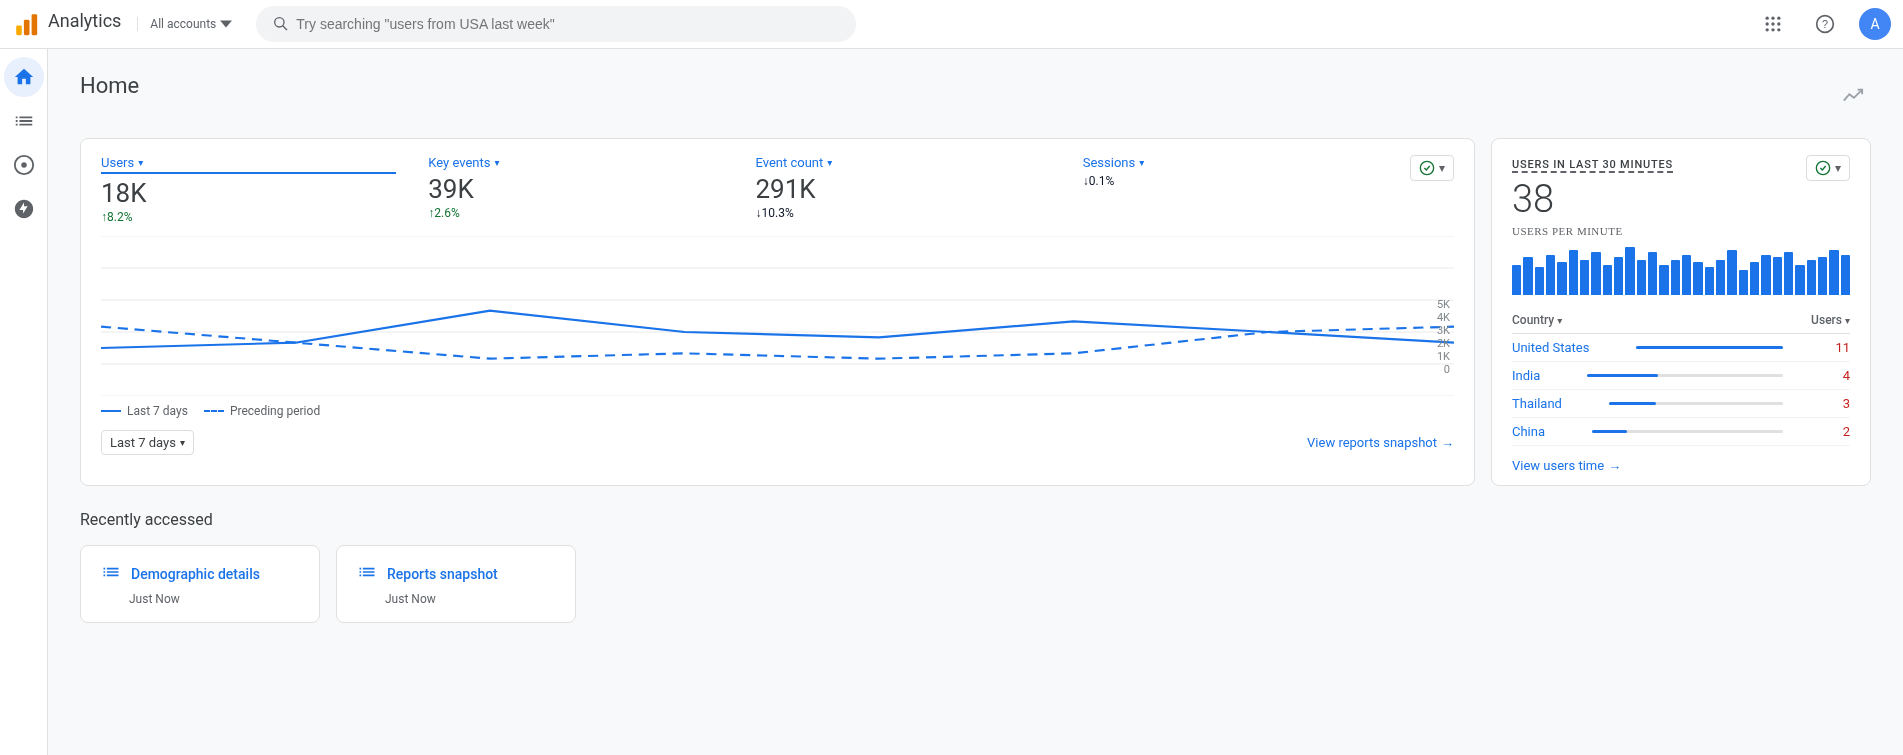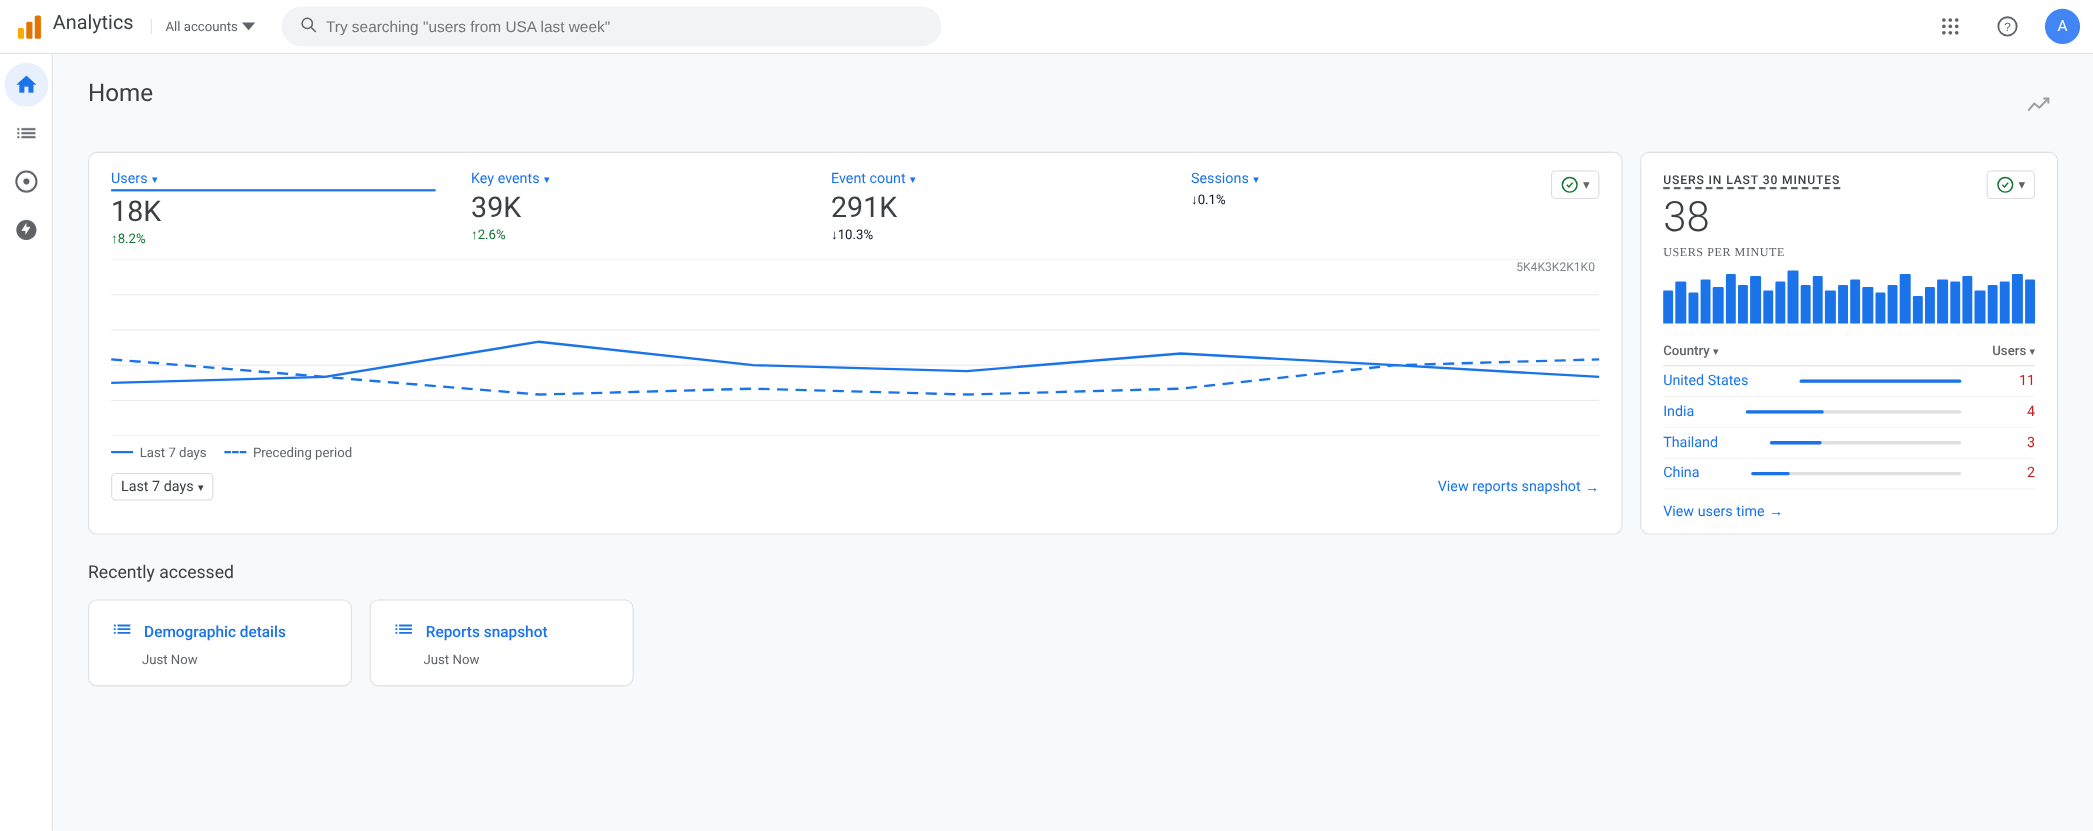--- a/index.html
+++ b/index.html
@@ -73,21 +73,21 @@
       display: flex; align-items: center; gap: 4px;
       border: 1px solid #dadce0; border-radius: 4px; padding: 4px 8px;
       cursor: pointer; font-size: 12px; color: #5f6368;
     }
 
     
     .chart-area { position: relative; height: 160px; margin: 8px 0; }
     .chart-svg { width: 100%; height: 100%; }
     .chart-y-labels {
       position: absolute; right: 0; top: 0; bottom: 20px;
-      display: flex; flex-direction: row; justify-content: flex-end;
+      display: flex; flex-direction: column; justify-content: flex-end;
       font-size: 11px; color: #80868b; text-align: right; padding-right: 4px;
     }
     .chart-x-labels {
       display: flex; justify-content: space-between;
       font-size: 11px; color: #80868b; margin-top: 4px; padding: 0 0 0 4px;
     }
     .chart-legend { display: flex; gap: 16px; font-size: 12px; color: #5f6368; margin-top: 8px; }
     .legend-item { display: flex; align-items: center; gap: 6px; }
     .legend-line { width: 20px; height: 2px; background: #1a73e8; }
     .legend-dashed { width: 20px; height: 2px; border-top: 2px dashed #1a73e8; }

